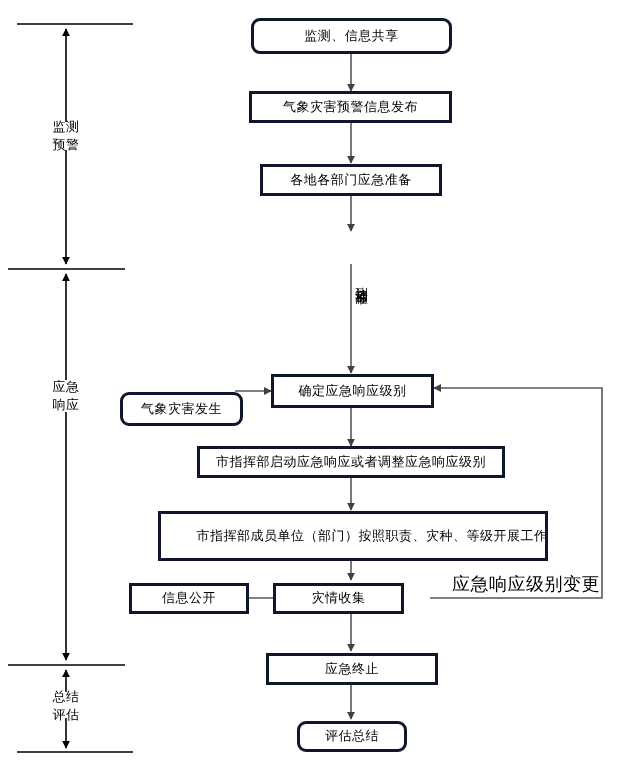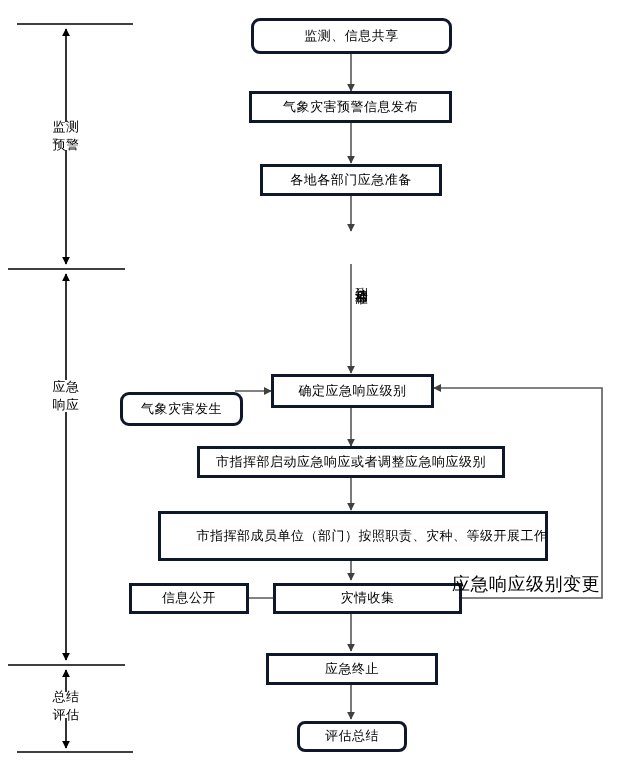--- a/index.html
+++ b/index.html
@@ -140,21 +140,21 @@
   <div class="node rounded" style="left:112px; top:392px; width:123px; height:34px;margin-left:8px;">气象灾害发生</div>
 
   <div class="node" style="left:271px; top:374px; width:163px; height:34px;">确定应急响应级别</div>
 
   <div class="node wide" style="left:197px; top:446px; width:308px; height:32px;">市指挥部启动应急响应或者调整应急响应级别</div>
 
   <div class="node wide" style="left:158px; top:511px; width:390px; height:50px;padding-left:38px;">市指挥部成员单位（部门）按照职责、灾种、等级开展工作</div>
 
   <div class="node" style="left:113px; top:583px; width:120px; height:31px;margin-left:16px;">信息公开</div>
 
-  <div class="node" style="left:273px; top:583px; width:189px; height:31px;">灾情收集</div>
+  <div class="node" style="left:273px; top:583px; width:131px; height:31px;">灾情收集</div>
 
   <div class="label" style="left:452px; top:573px;">应急响应级别变更</div>
 
   <div class="node" style="left:266px; top:653px; width:172px; height:32px;">应急终止</div>
 
-  <div class="node rounded" style="left:297px; top:721px; width:110px; height:31px;border-radius:8px;">评估总结</div>
+  <div class="node rounded" style="left:297px; top:721px; width:110px; height:31px;">评估总结</div>
 
 </div>
 
 </body></html>

